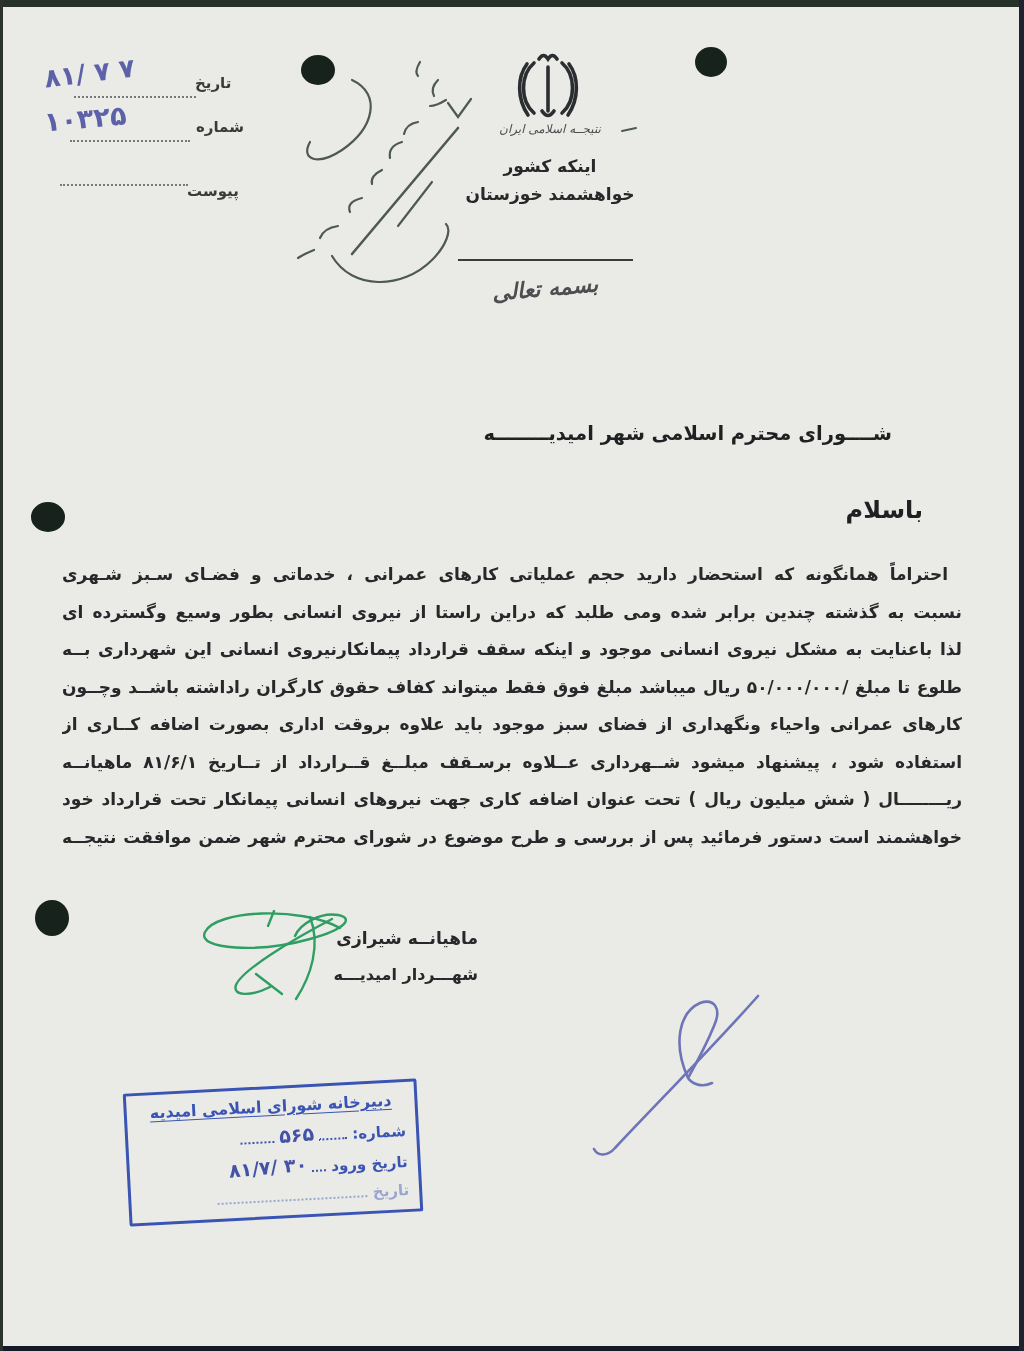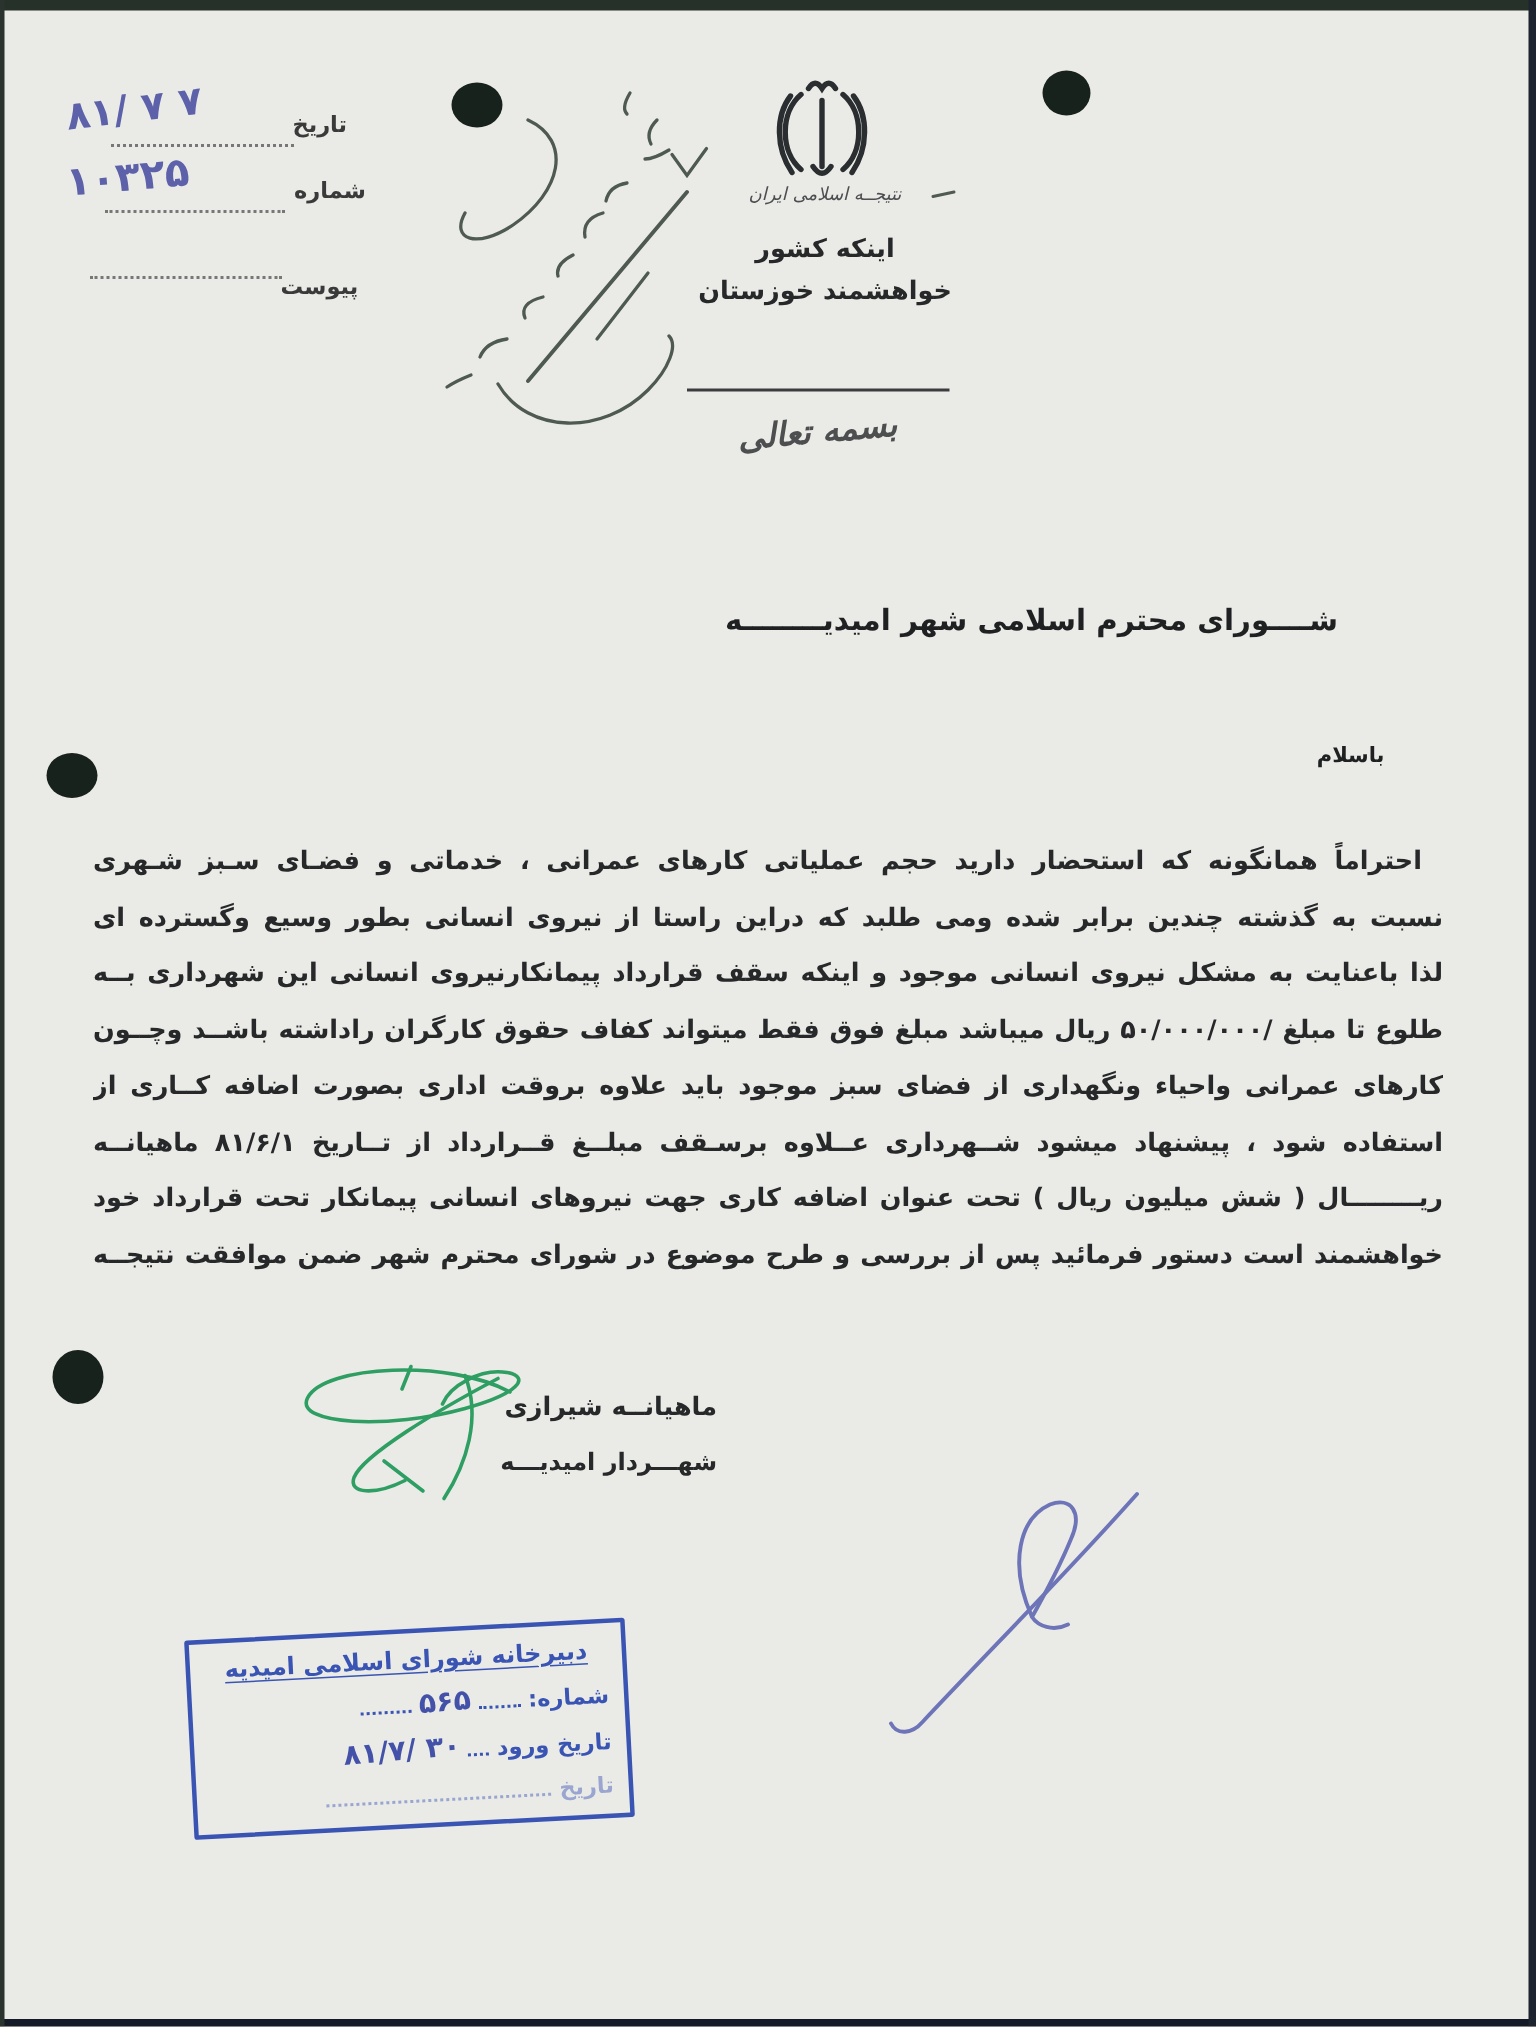--- a/index.html
+++ b/index.html
@@ -20,22 +20,22 @@
   .ref-label{position:absolute;font-size:15px;font-weight:bold;color:#3a3a3a;direction:rtl;}
   .dotline{position:absolute;border-bottom:2px dotted #777;height:1px;}
   .ink{position:absolute;color:#5d61aa;font-weight:bold;direction:ltr;white-space:nowrap;}
 
   
   .lh{position:absolute;text-align:center;direction:rtl;color:#26282a;}
   .lh.calli{font-style:italic;color:#4c4e50;}
   .muni-underline{position:absolute;height:0;border-top:2px solid #3a3c3e;}
 
   
-  .subject{position:absolute;direction:rtl;font-weight:bold;font-size:19.5px;color:#1e2022;white-space:nowrap;}
-  .salutation{position:absolute;direction:rtl;font-weight:bold;font-size:14px;color:#1e2022;}
+  .subject{position:absolute;direction:rtl;font-weight:bold;font-size:19.5px;color:#1e2022;white-space:nowrap;margin-top:20px;}
+  .salutation{position:absolute;direction:rtl;font-weight:bold;font-size:24px;color:#1e2022;}
   .body-par{position:absolute;left:62px;right:62px;top:556px;direction:rtl;}
   .bline{
     font-size:17px;font-weight:bold;color:#26282a;
     height:37.5px;line-height:37.5px;overflow:hidden;
     text-align:justify;text-align-last:justify;-moz-text-align-last:justify;
   }
   .bline.first{padding-right:14px;}
   .bline.last{text-align:right;text-align-last:right;-moz-text-align-last:right;}
 
   

